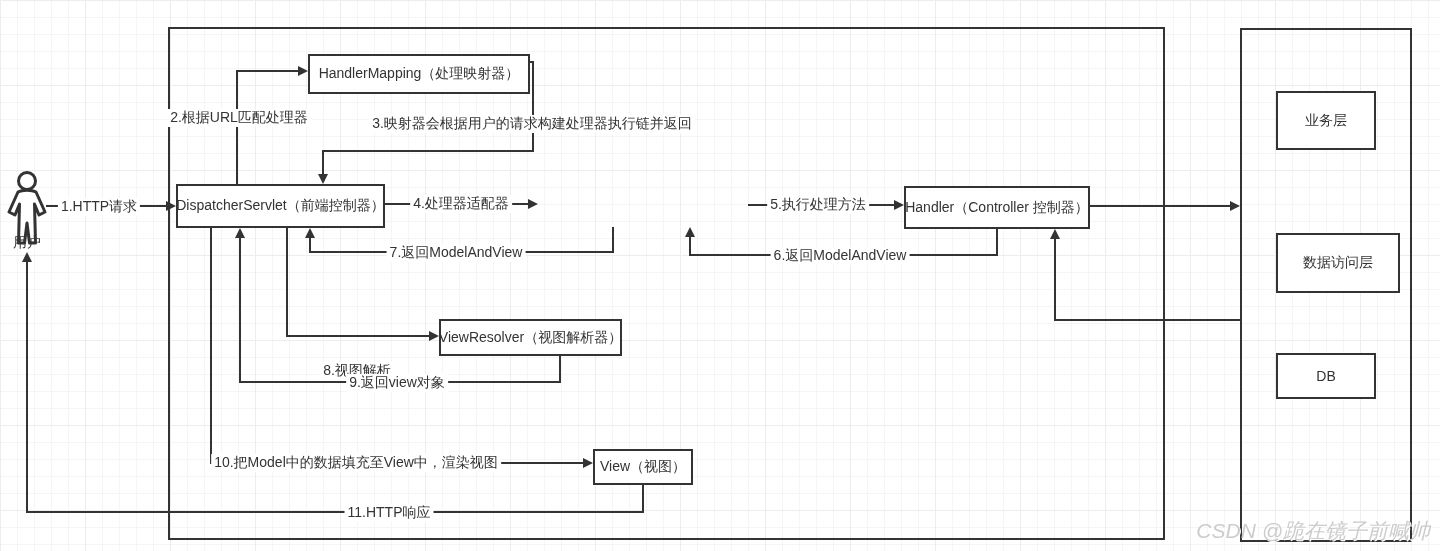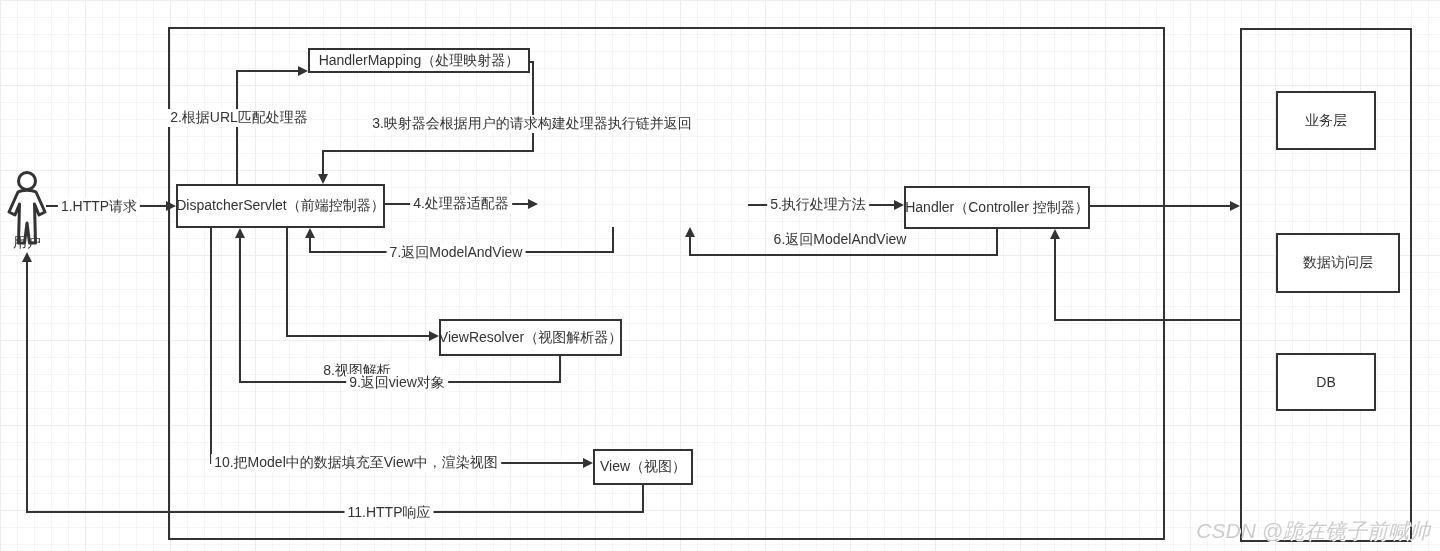--- a/index.html
+++ b/index.html
@@ -49,42 +49,42 @@
   <div class="box container-box" style="left:1240px;top:28px;width:172px;height:514px;"></div>
 
   <div class="actor">
     <svg width="42" height="76" viewBox="0 0 42 76" xmlns="http://www.w3.org/2000/svg">
       <circle cx="21" cy="10" r="8.5" fill="#fff" stroke="#333" stroke-width="3"></circle>
       <path d="M12,21 C16,18.5 26,18.5 30,21 L39,41 L33,44 L28.5,33 L29.5,72 L23.5,72 L21,52 L18.5,72 L12.5,72 L13.5,33 L9,44 L3,41 Z" fill="#fff" stroke="#333" stroke-width="3" stroke-linejoin="round"></path>
     </svg>
   </div>
   <span class="actor-label">用户</span>
 
-  <div class="box" style="left:308px;top:48px;width:222px;height:25px;align-items:center;">
+  <div class="box" style="left:308px;top:54px;width:222px;height:40px;align-items:center;">
     <span>HandlerMapping（处理映射器）</span>
   </div>
   <div class="box" style="left:176px;top:184px;width:209px;height:44px;">
     <span>DispatcherServlet（前端控制器）</span>
   </div>
   <div class="box" style="left:904px;top:186px;width:186px;height:43px;">
     <span>Handler（Controller 控制器）</span>
   </div>
   <div class="box" style="left:439px;top:319px;width:183px;height:37px;">
     <span>ViewResolver（视图解析器）</span>
   </div>
   <div class="box" style="left:593px;top:449px;width:100px;height:36px;">
     <span>View（视图）</span>
   </div>
   <div class="box" style="left:1276px;top:91px;width:100px;height:59px;">
     <span>业务层</span>
   </div>
   <div class="box" style="left:1276px;top:233px;width:124px;height:60px;">
     <span>数据访问层</span>
   </div>
-  <div class="box" style="left:1276px;top:353px;width:100px;height:58px;">
+  <div class="box" style="left:1276px;top:353px;width:100px;height:46px;">
     <span>DB</span>
   </div>
 
   <div class="h" style="left:46px;top:205px;width:122px;"></div>
   <div class="h" style="left:168px;top:205px;width:2px;"></div>
   <div class="arr r" style="left:166px;top:201px;"></div>
   <span class="elabel" style="left:99px;top:207px;">1.HTTP请求</span>
 
   <div class="v" style="left:236px;top:70px;height:114px;"></div>
   <div class="h" style="left:236px;top:70px;width:62px;"></div>
@@ -103,21 +103,21 @@
   <span class="elabel" style="left:461px;top:204px;text-align:center;">4.处理器适配器</span>
 
   <div class="h" style="left:748px;top:204px;width:146px;"></div>
   <div class="arr r" style="left:894px;top:200px;"></div>
   <span class="elabel" style="left:818px;top:205px;">5.执行处理方法</span>
 
   <div class="v" style="left:996px;top:229px;height:27px;"></div>
   <div class="h" style="left:689px;top:254px;width:309px;"></div>
   <div class="v" style="left:689px;top:236px;height:20px;"></div>
   <div class="arr u" style="left:685px;top:227px;"></div>
-  <span class="elabel" style="left:840px;top:240px;text-align:right;">6.返回ModelAndView</span>
+  <span class="elabel" style="left:840px;top:256px;text-align:right;">6.返回ModelAndView</span>
 
   <div class="v" style="left:612px;top:227px;height:26px;"></div>
   <div class="h" style="left:309px;top:251px;width:305px;"></div>
   <div class="v" style="left:309px;top:238px;height:15px;"></div>
   <div class="arr u" style="left:305px;top:228px;"></div>
   <span class="elabel" style="left:456px;top:253px;">7.返回ModelAndView</span>
 
   <div class="v" style="left:286px;top:228px;height:109px;"></div>
   <div class="h" style="left:286px;top:335px;width:143px;"></div>
   <div class="arr r" style="left:429px;top:331px;"></div>

